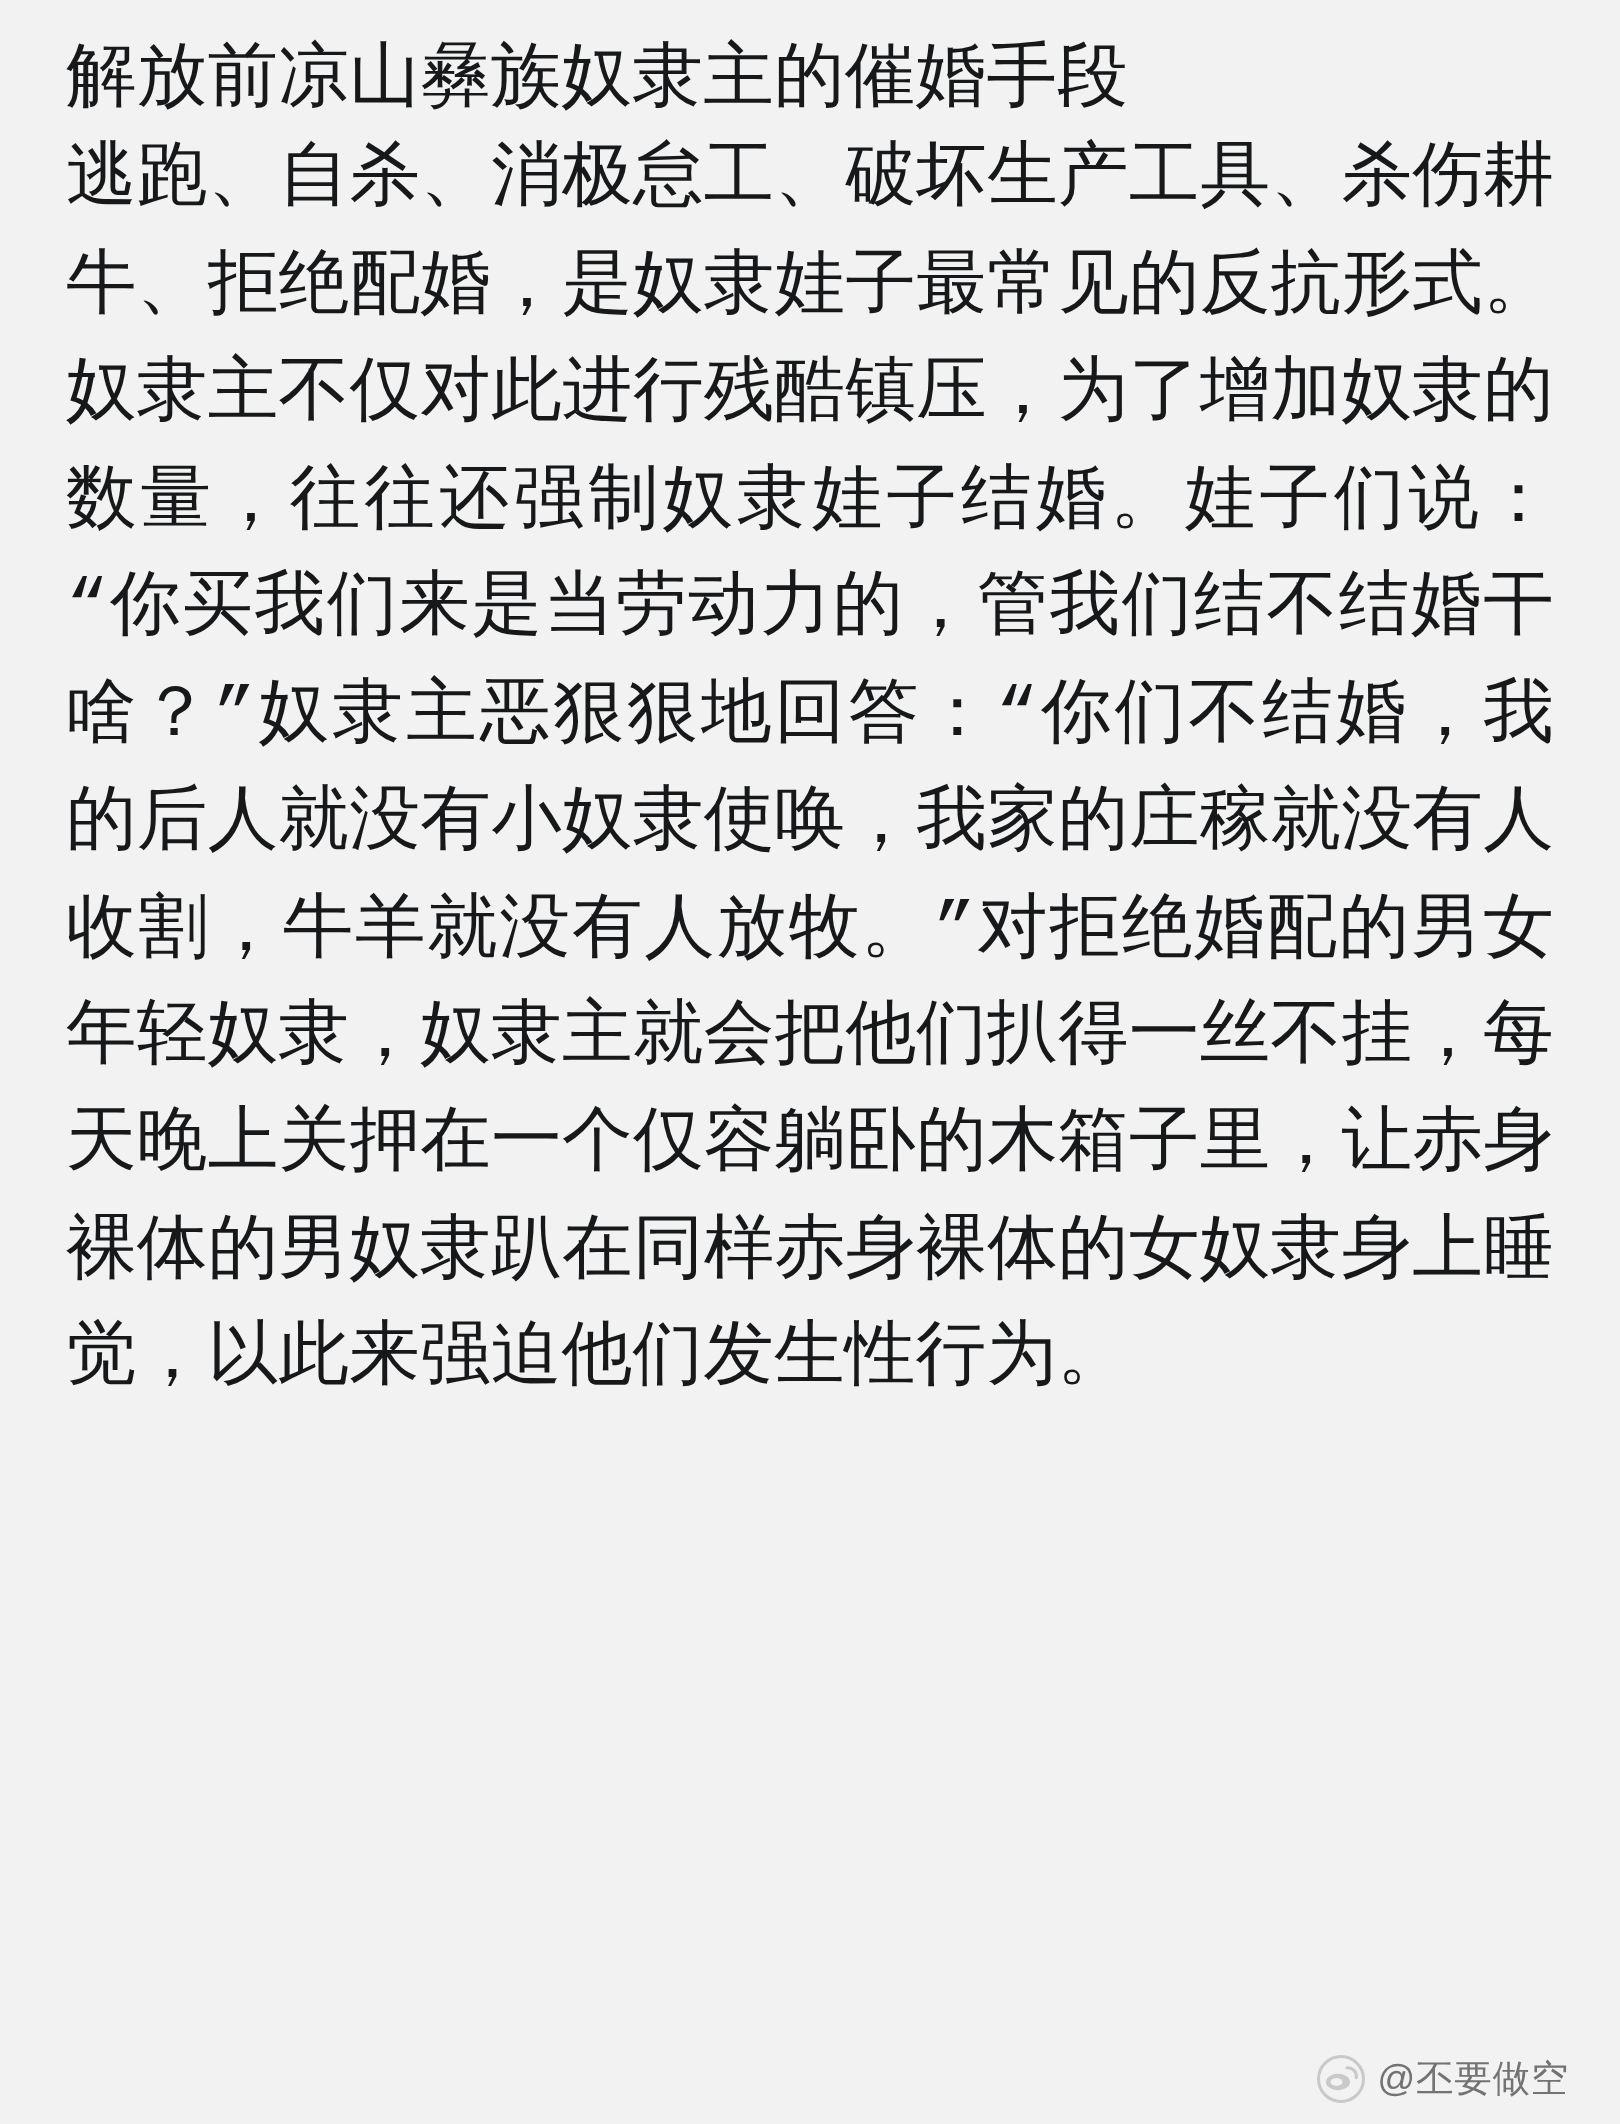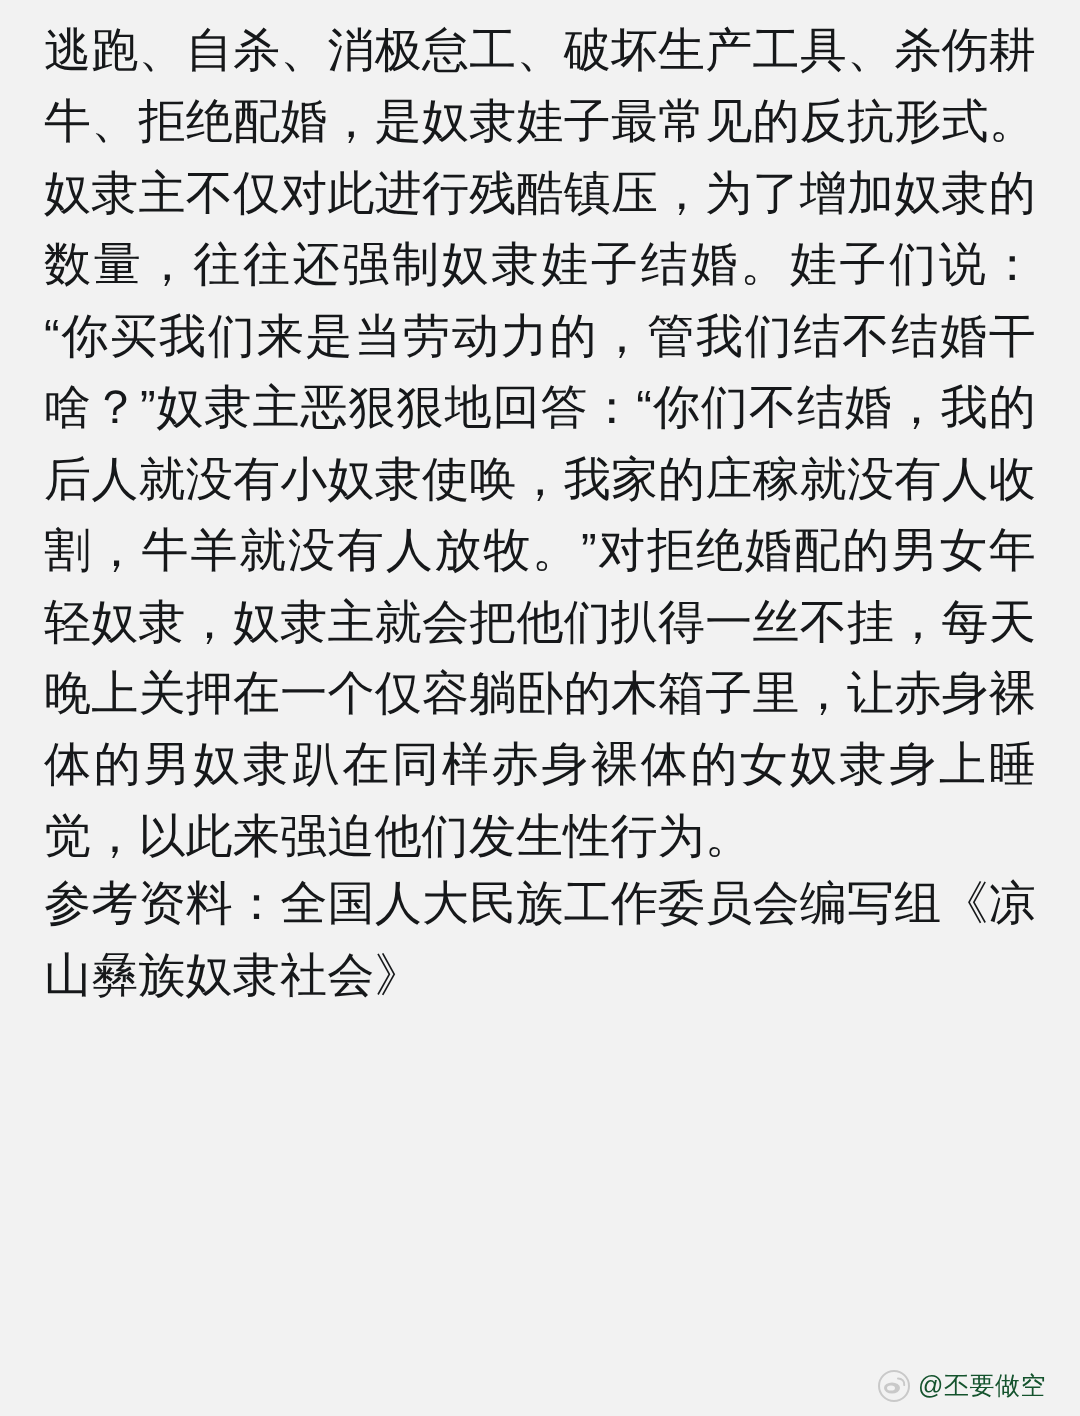--- a/index.html
+++ b/index.html
@@ -37,39 +37,39 @@
     margin-top: 0px;
     font-family: Liberation Mono, monospace;
   }
   .watermark {
     position: absolute;
     right: 34px;
     bottom: 14px;
     display: flex;
     align-items: center;
     gap: 8px;
-    color: #14532d;
+    color: #737373;
     font-size: 25px;
     letter-spacing: 0.5px;
   }
   .wb-logo {
     display: inline-block;
     width: 32px;
     height: 32px;
     position: relative;
   }
   .wb-logo svg { display: block; }
 </style>
 </head>
 <body>
 
 <div class="page">
   <div class="article">
+    <p class="para">解放前凉山彝族奴隶主的催婚手段</p>
     <p class="para">逃跑、自杀、消极怠工、破坏生产工具、杀伤耕牛、拒绝配婚，是奴隶娃子最常见的反抗形式。奴隶主不仅对此进行残酷镇压，为了增加奴隶的数量，往往还强制奴隶娃子结婚。娃子们说：“你买我们来是当劳动力的，管我们结不结婚干啥？”奴隶主恶狠狠地回答：“你们不结婚，我的后人就没有小奴隶使唤，我家的庄稼就没有人收割，牛羊就没有人放牧。”对拒绝婚配的男女年轻奴隶，奴隶主就会把他们扒得一丝不挂，每天晚上关押在一个仅容躺卧的木箱子里，让赤身裸体的男奴隶趴在同样赤身裸体的女奴隶身上睡觉，以此来强迫他们发生性行为。</p>
-    <p class="para">参考资料：全国人大民族工作委员会编写组《凉山彝族奴隶社会》</p>
   </div>
 
   <div class="watermark">
     <span class="wb-logo">
       <svg viewBox="0 0 32 32" width="32" height="32" aria-hidden="true">
         <circle cx="16" cy="16" r="15" fill="none" stroke="#c9c9c9" stroke-width="2"></circle>
         <ellipse cx="14" cy="18" rx="8" ry="5.5" fill="#c9c9c9"></ellipse>
         <ellipse cx="13" cy="18" rx="4" ry="2.6" fill="#f2f2f2"></ellipse>
         <path d="M20 8.5c4 0 6.8 2.9 6.2 6.6" fill="none" stroke="#c9c9c9" stroke-width="2" stroke-linecap="round"></path>
       </svg>

